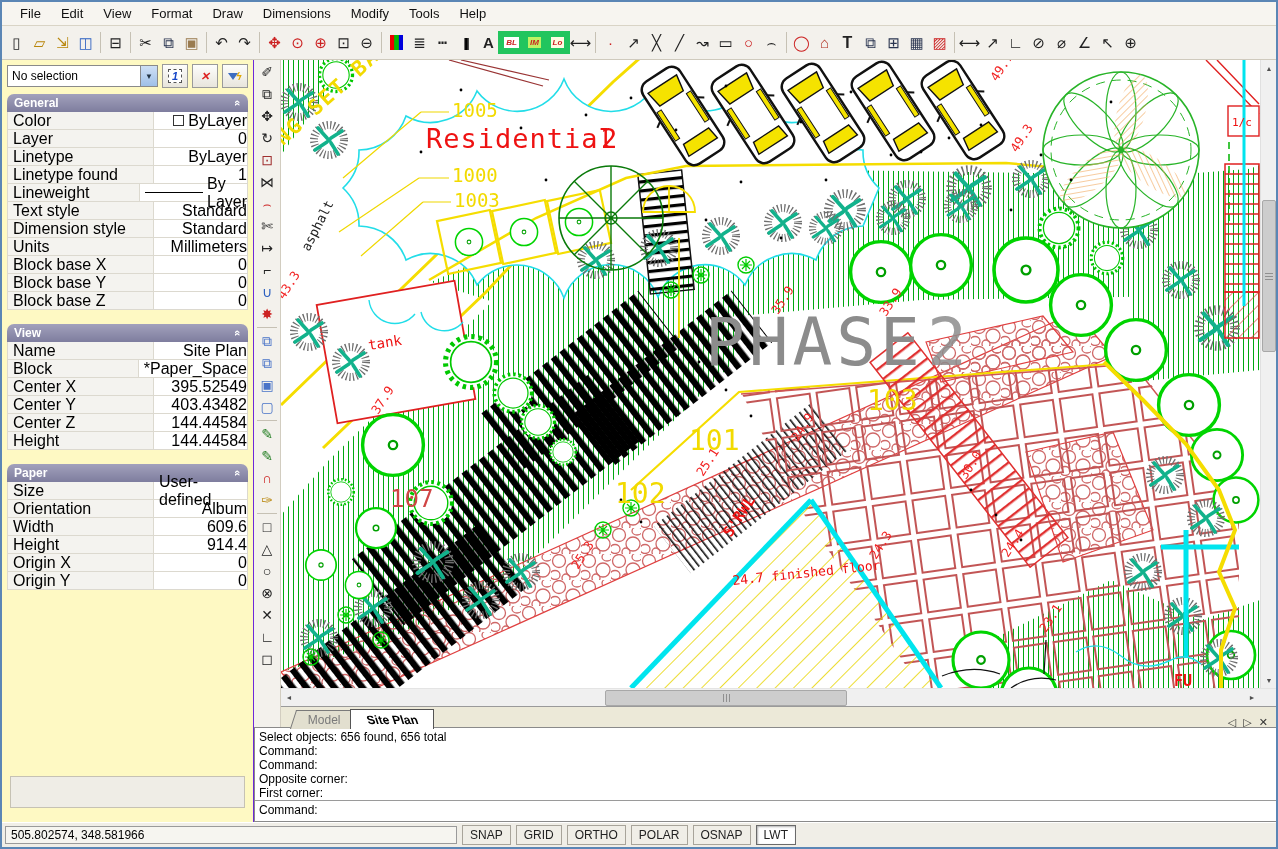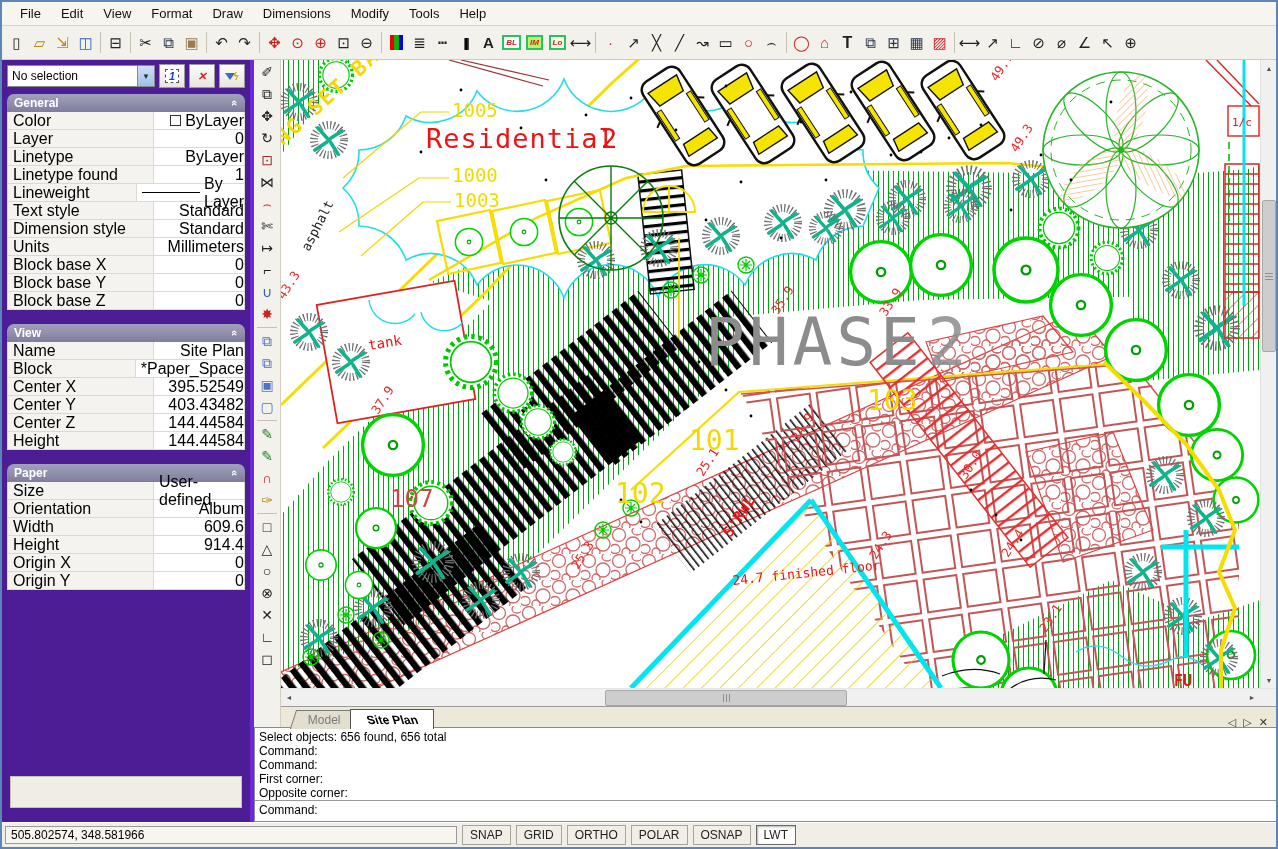--- a/index.html
+++ b/index.html
@@ -5,27 +5,27 @@
   html,body{margin:0;padding:0;background:#c9d6e8;font-family:"Liberation Sans",sans-serif;}
   .window{position:relative;width:1274px;height:845px;border:2px solid #5b86b5;background:#f3f1ec;overflow:hidden;display:flex;flex-direction:column;}
   
   .menubar{height:23px;background:#f7f5f0;border-bottom:1px solid #d9d4c6;display:flex;align-items:center;padding-left:8px;font-size:13px;color:#111;flex:none;}
   .menu-item{padding:2px 10px;cursor:default;}
   
   .toolbar{height:31px;background:#f3f1ec;border-bottom:1px solid #cfcabd;display:flex;align-items:center;padding:1px 3px;flex:none;}
   .tbtn{width:23px;height:23px;display:flex;align-items:center;justify-content:center;font-size:15px;color:#2a3550;flex:none;}
   .tbtn.red{color:#c22;} .tbtn.green{color:#1a7a1a;} .tbtn.dark{color:#222;}
   .tsep{width:1px;height:21px;background:#c6c1b4;margin:0 3px;flex:none;}
-  .badge{font-size:8px;font-weight:bold;color:#c22;border:2px solid #22c55e;padding:1px 2px;background:#fff;}
+  .badge{font-size:8px;font-weight:bold;color:#c22;border:6px solid #22c55e;padding:1px 2px;background:#fff;}
   .badge.im{background:#bef264;} .badge.lo{background:#fffbe2;}
   .colorbars{width:13px;height:15px;background:linear-gradient(90deg,#e00 0 32%,#0b0 35% 65%,#00d 68% 100%);}
   .lw3{font-weight:bold;letter-spacing:-2px;font-size:12px;color:#000;}
   
   .main{flex:1;display:flex;min-height:0;}
-  .leftpanel{width:252px;background:#4c1d95;border-right:4px solid #6d28d9;box-sizing:border-box;padding:4px 5px;position:relative;flex:none;}
+  .leftpanel{width:252px;background:#fef9c3;border-right:1px solid #6d28d9;box-sizing:border-box;padding:4px 5px;position:relative;flex:none;}
   .selrow{display:flex;align-items:center;gap:4px;margin-bottom:6px;}
   .combo{flex:1;height:20px;border:1px solid #8a8a8a;background:#fff;display:flex;align-items:center;font-size:12px;}
   .combo .val{flex:1;padding-left:4px;}
   .combo .arrow{width:16px;height:100%;background:linear-gradient(#cfe0f5,#9fc0e8);border-left:1px solid #8a8a8a;display:flex;align-items:center;justify-content:center;font-size:8px;color:#234;}
   .pbtn{width:24px;height:22px;border:1px solid #9a9a9a;background:linear-gradient(#fdfdfc,#e8e5dc);display:flex;align-items:center;justify-content:center;font-size:12px;}
   .pbtn .one{border:1px dashed #555;color:#1546c8;font-weight:bold;font-size:11px;padding:0 3px;background:#fff;}
   .pbtn .redx{color:#d22;font-weight:bold;font-size:11px;}
   .funnel{width:0;height:0;border-left:5px solid transparent;border-right:5px solid transparent;border-top:7px solid #3c6cc0;}
   .bolt{color:#e0a800;font-weight:bold;font-size:10px;margin-left:-2px;}
   .sect{margin-bottom:14px;}
@@ -727,22 +727,22 @@
             </div>
           </div>
         </div>
       </div>
 
       <div class="cmdwin">
         <div class="cmdlines">
           <div>Select objects: 656 found,  656 total</div>
           <div>Command:</div>
           <div>Command:</div>
+          <div>Opposite corner:</div>
           <div>First corner:</div>
-          <div>Opposite corner:</div>
         </div>
         <div class="cmdprompt">Command:</div>
       </div>
     </div>
   </div>
 
   <div class="statusbar">
     <div class="coordbox">505.802574, 348.581966</div>
     <span class="stbtn">SNAP</span>
     <span class="stbtn">GRID</span>

